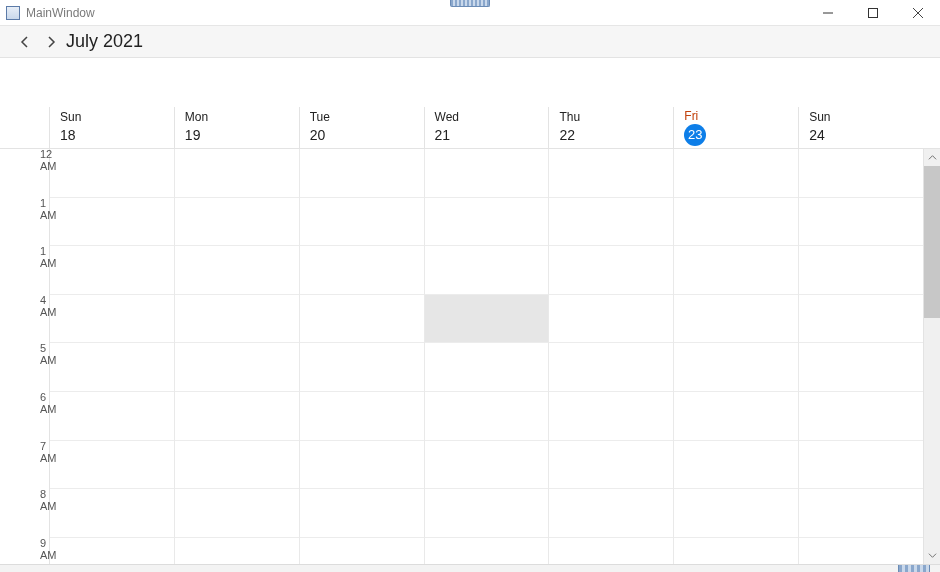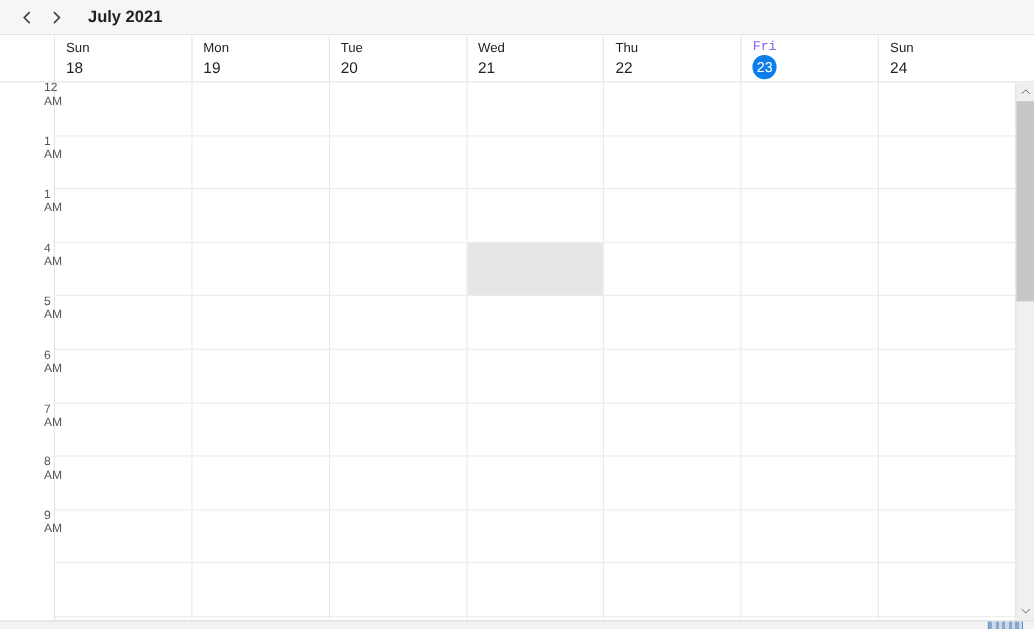--- a/index.html
+++ b/index.html
@@ -13,35 +13,35 @@
   .titlebar .tabstub { position: absolute; left: 50%; top: -1px; transform: translateX(-50%); width: 40px; height: 8px; border: 1px solid #6a8bb5; border-top: none; border-radius: 0 0 2px 2px; background: repeating-linear-gradient(90deg,#8aa7cc 0 2px,#c9d8eb 2px 4px); }
   .win-controls { margin-left: auto; display: flex; height: 100%; }
   .win-btn { width: 45px; height: 100%; display: flex; align-items: center; justify-content: center; color: #333; }
   .win-btn svg { width: 12px; height: 12px; }
   .win-btn.close { color: #444; }
 
   
   .toolbar { height: 32px; background: #f6f6f6; border-bottom: 1px solid #e3e3e3; display: flex; align-items: center; padding: 0 14px; gap: 4px; }
   .nav-btn { width: 22px; height: 22px; display: flex; align-items: center; justify-content: center; color: #444; border-radius: 2px; }
   .nav-btn svg { width: 12px; height: 12px; }
-  .month-label { font-size: 15px; margin-left: 14px; font-weight: 700; }
+  .month-label { font-size: 18px; font-weight: 400; }
 
   
   .content { flex: 1; display: flex; flex-direction: column; overflow: hidden; border-top: 1px solid #fff; }
 
   
-  .hdr-row { display: flex; border-bottom: 1px solid #e3e3e3; background: #fff; height: 42px; }
+  .hdr-row { display: flex; border-bottom: 1px solid #e3e3e3; background: #fff; height: 42px; margin-top: 48px; }
   .hdr-gutter { width: 50px; border-right: 1px solid #e3e3e3; }
   .hdr-scroll { width: 17px; }
   .hdr-cols { flex: 1; display: flex; }
   .hdr-col { flex: 1; border-right: 1px solid #e3e3e3; padding: 4px 10px; display: flex; flex-direction: column; justify-content: center; gap: 1px; }
   .hdr-col:last-child { border-right: none; }
   .hdr-day { font-size: 12px; }
   .hdr-date { font-size: 14px; line-height: 20px; }
-  .hdr-day.today { color: #8b5cf6; font-family: Liberation Mono, monospace; }
+  .hdr-day.today { color: #c2410c; }
   .date-badge { display: inline-flex; align-items: center; justify-content: center; width: 22px; height: 22px; border-radius: 11px; background: #0d7ee8; color: #fff; font-size: 13px; }
 
   
   .body { flex: 1; display: flex; overflow: hidden; }
   .body-scroll-area { flex: 1; display: flex; overflow: hidden; }
   .time-gutter { width: 50px; border-right: 1px solid #e3e3e3; }
   .grid-cols { flex: 1; display: flex; position: relative; }
   .grid-col { flex: 1; border-right: 1px solid #e9e9e9; }
   .grid-col:last-child { border-right: none; }
   .row { height: 48.6px; border-bottom: 1px solid #ececec; }
@@ -59,20 +59,43 @@
   .highlight { background: #e6e6e6; }
 
   .bottom-status { height: 8px; background: #f3f3f3; border-top: 1px solid #dcdcdc; position: relative; }
   .bottom-status::after { content: ""; position: absolute; right: 10px; top: 0px; width: 30px; height: 8px; background: repeating-linear-gradient(90deg,#8aa7cc 0 3px,#c9d8eb 3px 6px); border: 1px solid #6a8bb5; border-top: none; }
 </style>
 </head>
 <body>
 
 <div class="window">
 
+  <div class="titlebar">
+    <div class="sysicon"></div>
+    <div class="title">MainWindow</div>
+    <div class="tabstub"></div>
+    <div class="win-controls">
+      <div class="win-btn">
+        <svg viewBox="0 0 12 12">
+            <line x1="1" y1="6" x2="11" y2="6" stroke="currentColor" stroke-width="1"></line>
+          </svg>
+      </div>
+      <div class="win-btn">
+        <svg viewBox="0 0 12 12">
+            <rect x="1.5" y="1.5" width="9" height="9" fill="none" stroke="currentColor" stroke-width="1"></rect>
+          </svg>
+      </div>
+      <div class="win-btn close">
+        <svg viewBox="0 0 12 12">
+            <line x1="1" y1="1" x2="11" y2="11" stroke="currentColor" stroke-width="1"></line>
+            <line x1="11" y1="1" x2="1" y2="11" stroke="currentColor" stroke-width="1"></line>
+          </svg>
+      </div>
+    </div>
+  </div>
 
   <div class="toolbar">
     <div class="nav-btn">
       <svg viewBox="0 0 12 12">
           <polyline points="8,1 3,6 8,11" fill="none" stroke="currentColor" stroke-width="1.5"></polyline>
         </svg>
     </div>
     <div class="nav-btn">
       <svg viewBox="0 0 12 12">
           <polyline points="4,1 9,6 4,11" fill="none" stroke="currentColor" stroke-width="1.5"></polyline>

